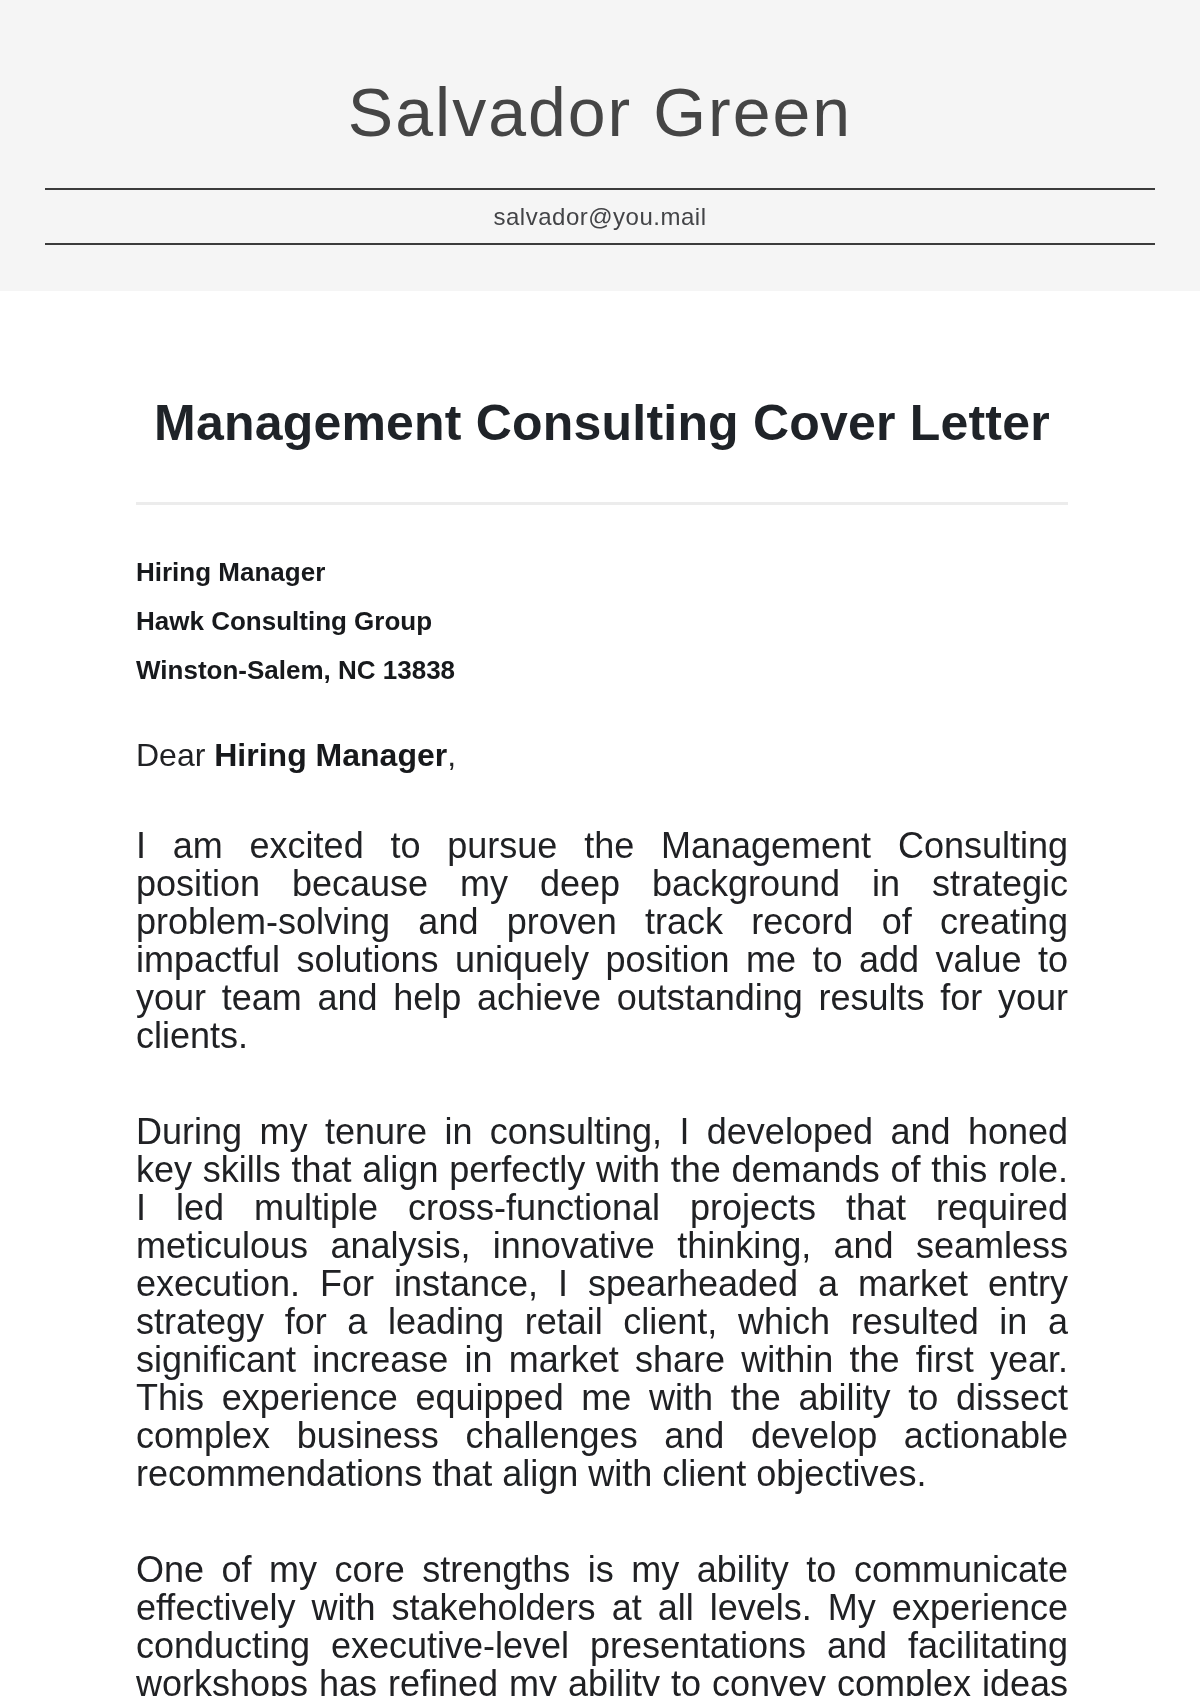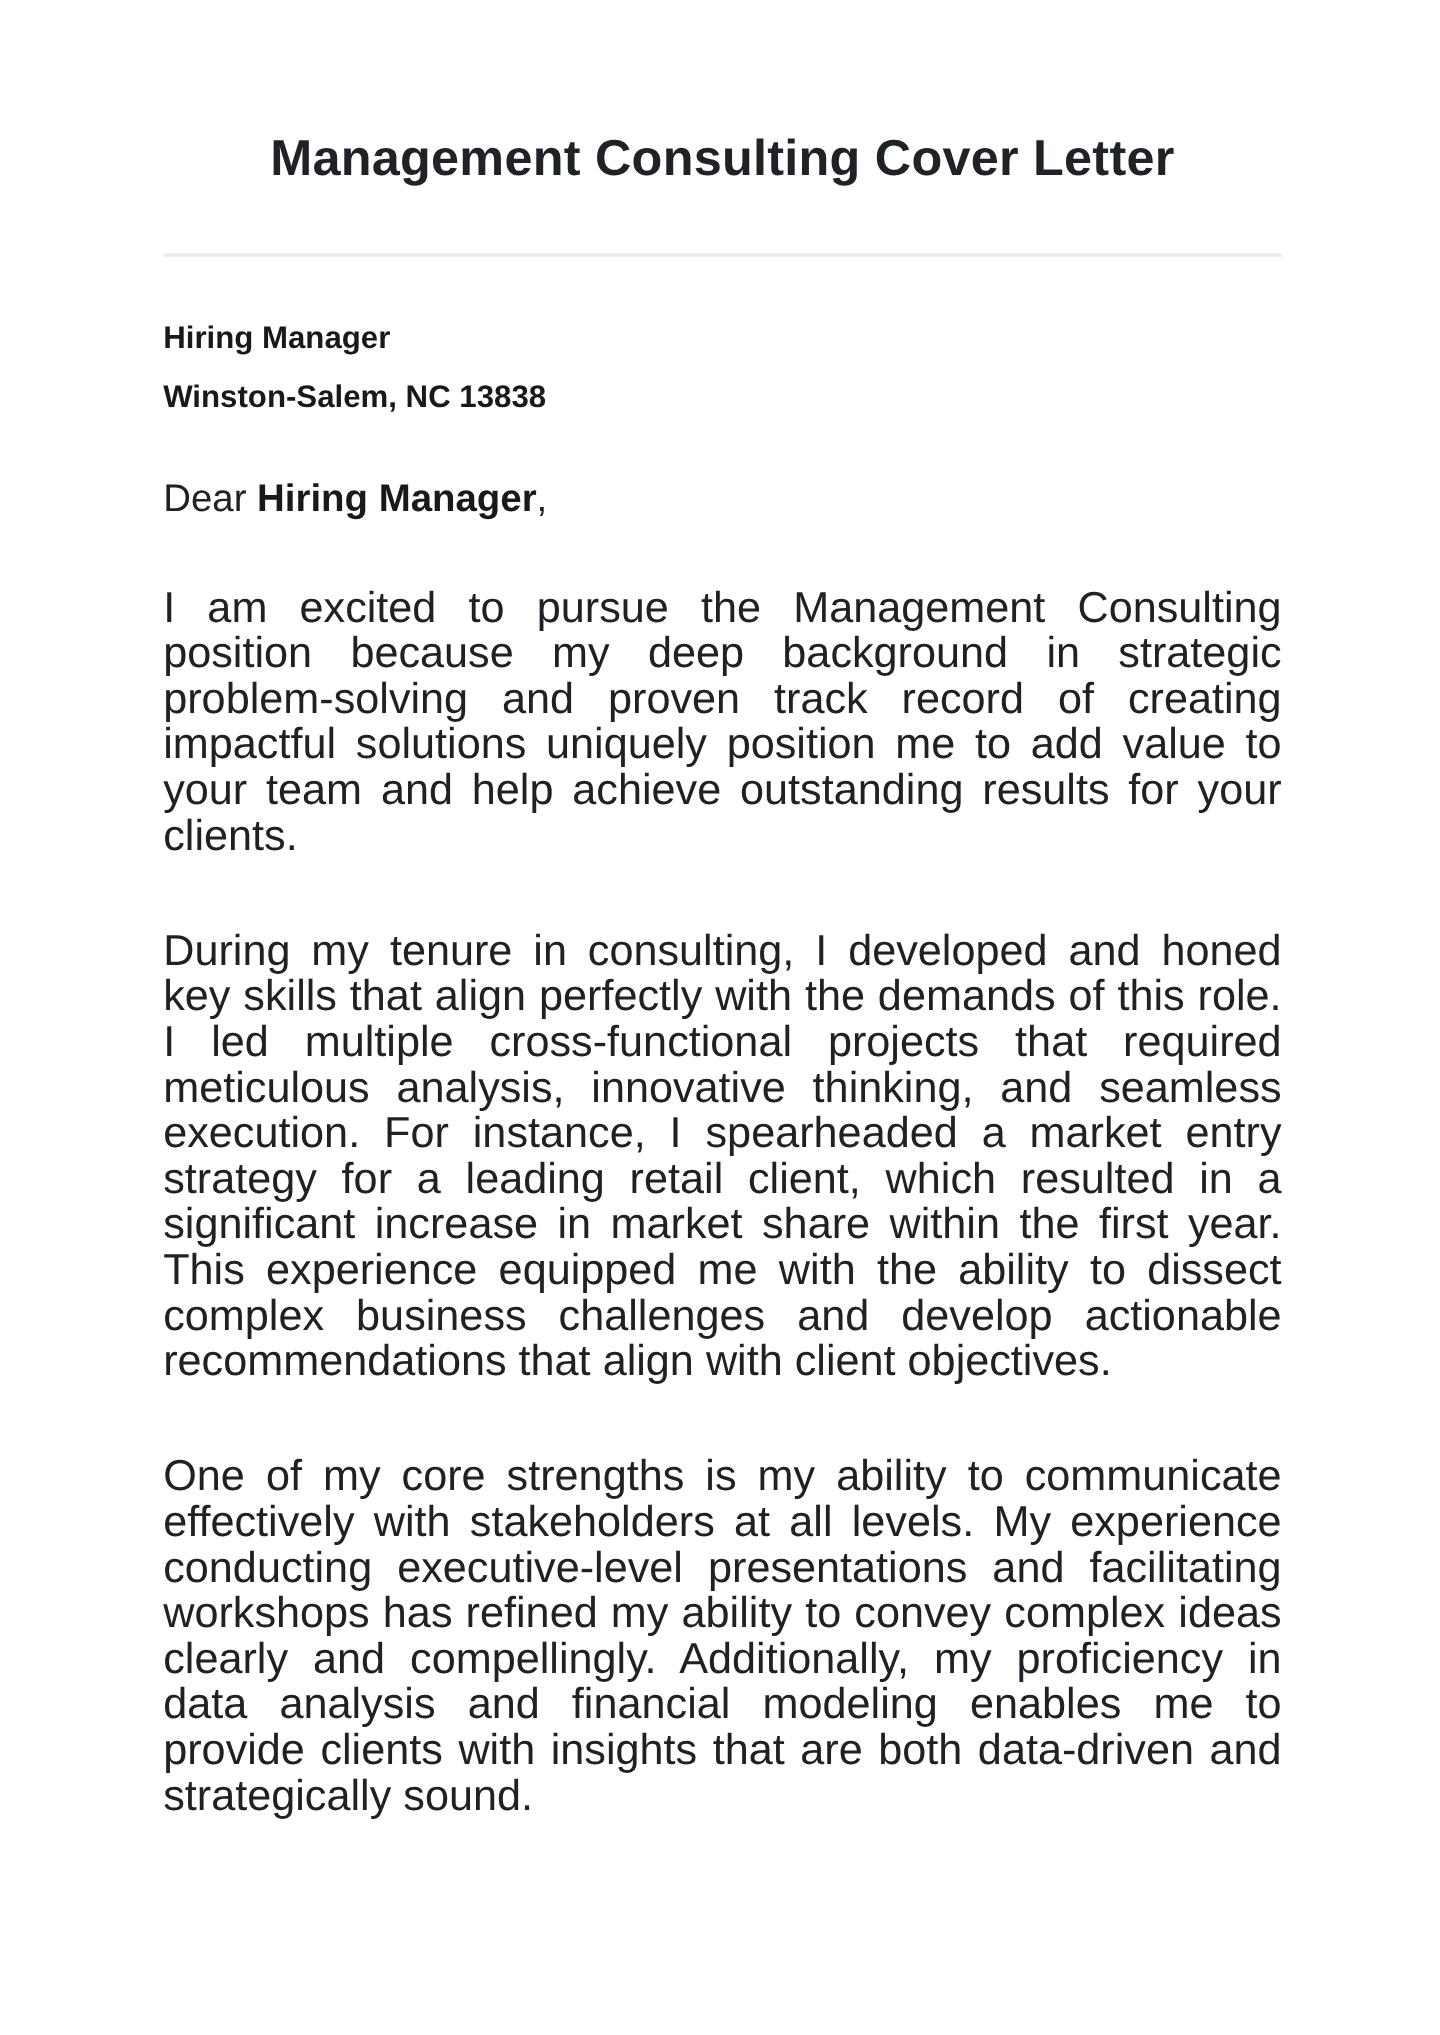--- a/index.html
+++ b/index.html
@@ -44,21 +44,21 @@
   }
   .header-rule.bottom { margin-top: 0; }
 
   
   .letter-body {
     padding: 0 132px 0 136px;
   }
   .letter-title {
     margin-top: 107px;
     text-align: center;
-    font-size: 42px;
+    font-size: 50px;
     line-height: 50px;
     font-weight: 700;
     color: #1f2328;
     letter-spacing: 0.2px;
   }
   .title-divider {
     margin-top: 54px;
     height: 3px;
     background: #ececec;
   }
@@ -87,29 +87,36 @@
     color: #202124;
     text-align: justify;
     margin-bottom: 58px;
   }
 </style>
 </head>
 <body>
 
 <div class="page">
 
+  <div class="letter-header">
+    <div class="author-name">Salvador Green</div>
+    <hr class="header-rule top">
+    <div class="author-email">salvador@you.mail</div>
+    <hr class="header-rule bottom">
+  </div>
 
   <div class="letter-body">
 
     <h1 class="letter-title">Management Consulting Cover Letter</h1>
 
     <div class="title-divider"></div>
 
     <div class="recipient-block">
       <p>Hiring Manager</p>
+      <p>Hawk Consulting Group</p>
       <p>Winston-Salem, NC 13838</p>
     </div>
 
     <p class="salutation"><span>Dear </span><span class="bold">Hiring Manager</span><span>,</span></p>
 
     <p class="body-paragraph">I am excited to pursue the Management Consulting position because my deep background in strategic problem-solving and proven track record of creating impactful solutions uniquely position me to add value to your team and help achieve outstanding results for your clients.</p>
 
     <p class="body-paragraph">During my tenure in consulting, I developed and honed key skills that align perfectly with the demands of this role. I led multiple cross-functional projects that required meticulous analysis, innovative thinking, and seamless execution. For instance, I spearheaded a market entry strategy for a leading retail client, which resulted in a significant increase in market share within the first year. This experience equipped me with the ability to dissect complex business challenges and develop actionable recommendations that align with client objectives.</p>
 
     <p class="body-paragraph">One of my core strengths is my ability to communicate effectively with stakeholders at all levels. My experience conducting executive-level presentations and facilitating workshops has refined my ability to convey complex ideas clearly and compellingly. Additionally, my proficiency in data analysis and financial modeling enables me to provide clients with insights that are both data-driven and strategically sound.</p>

